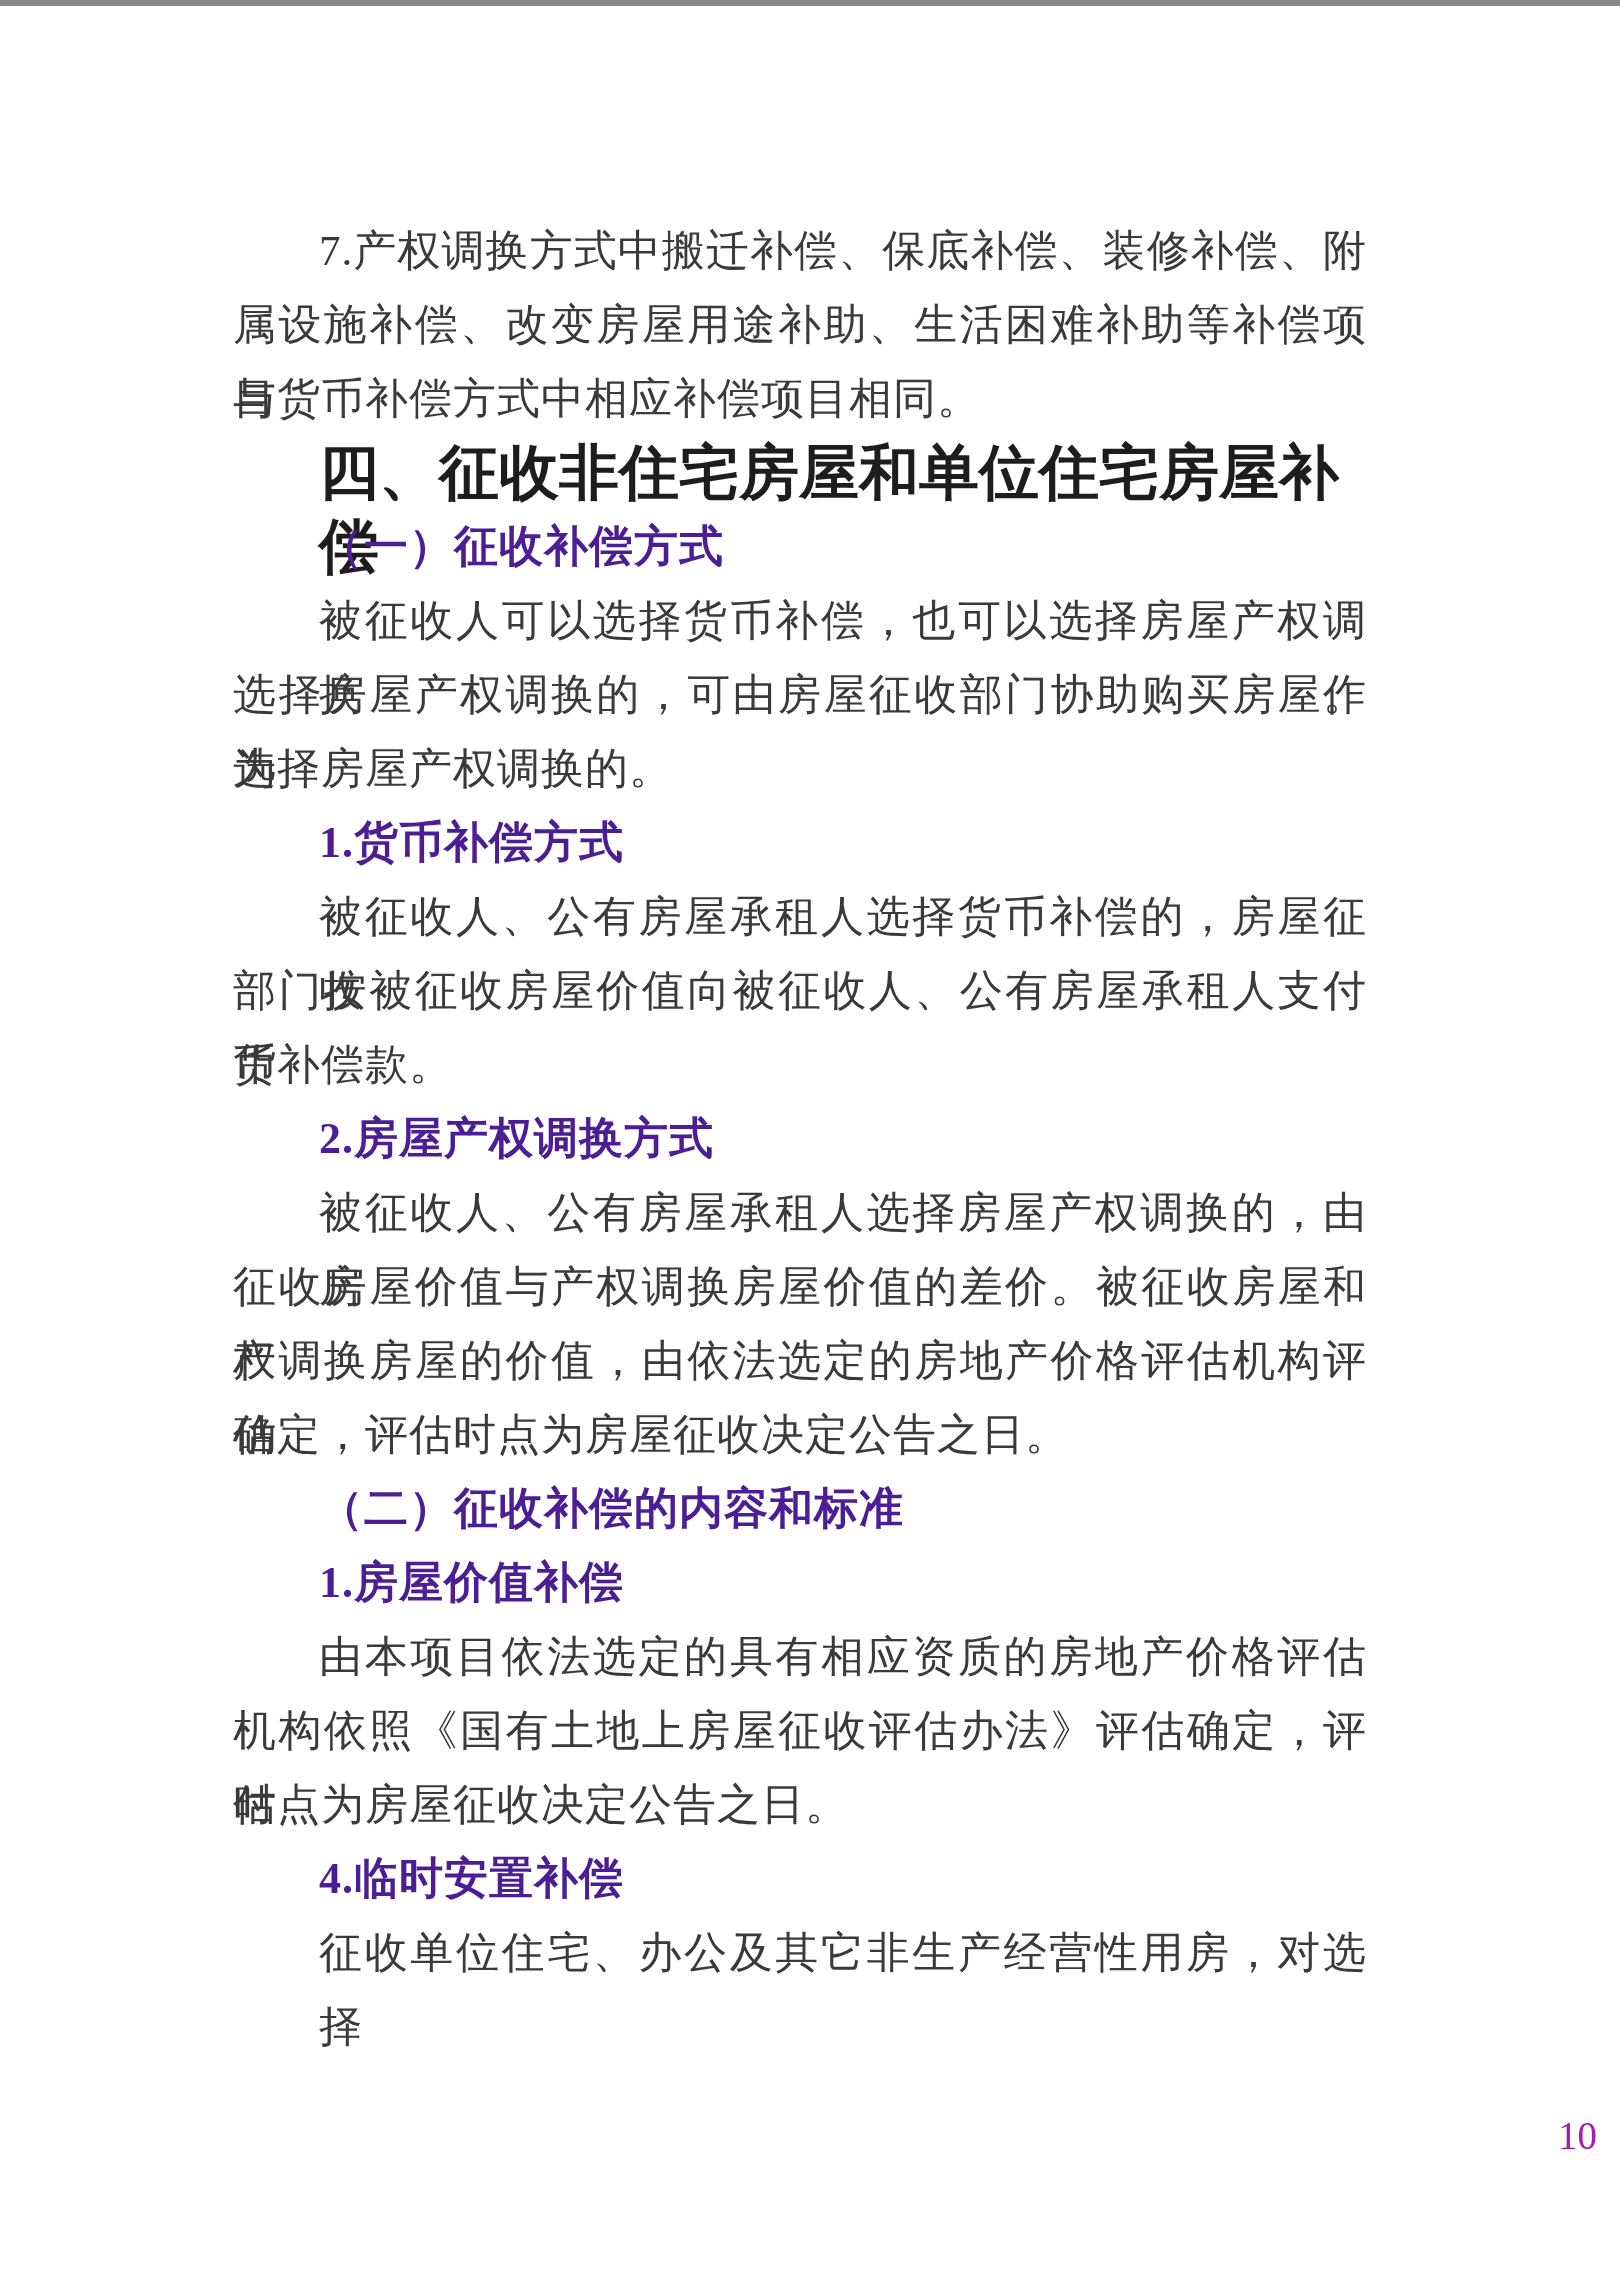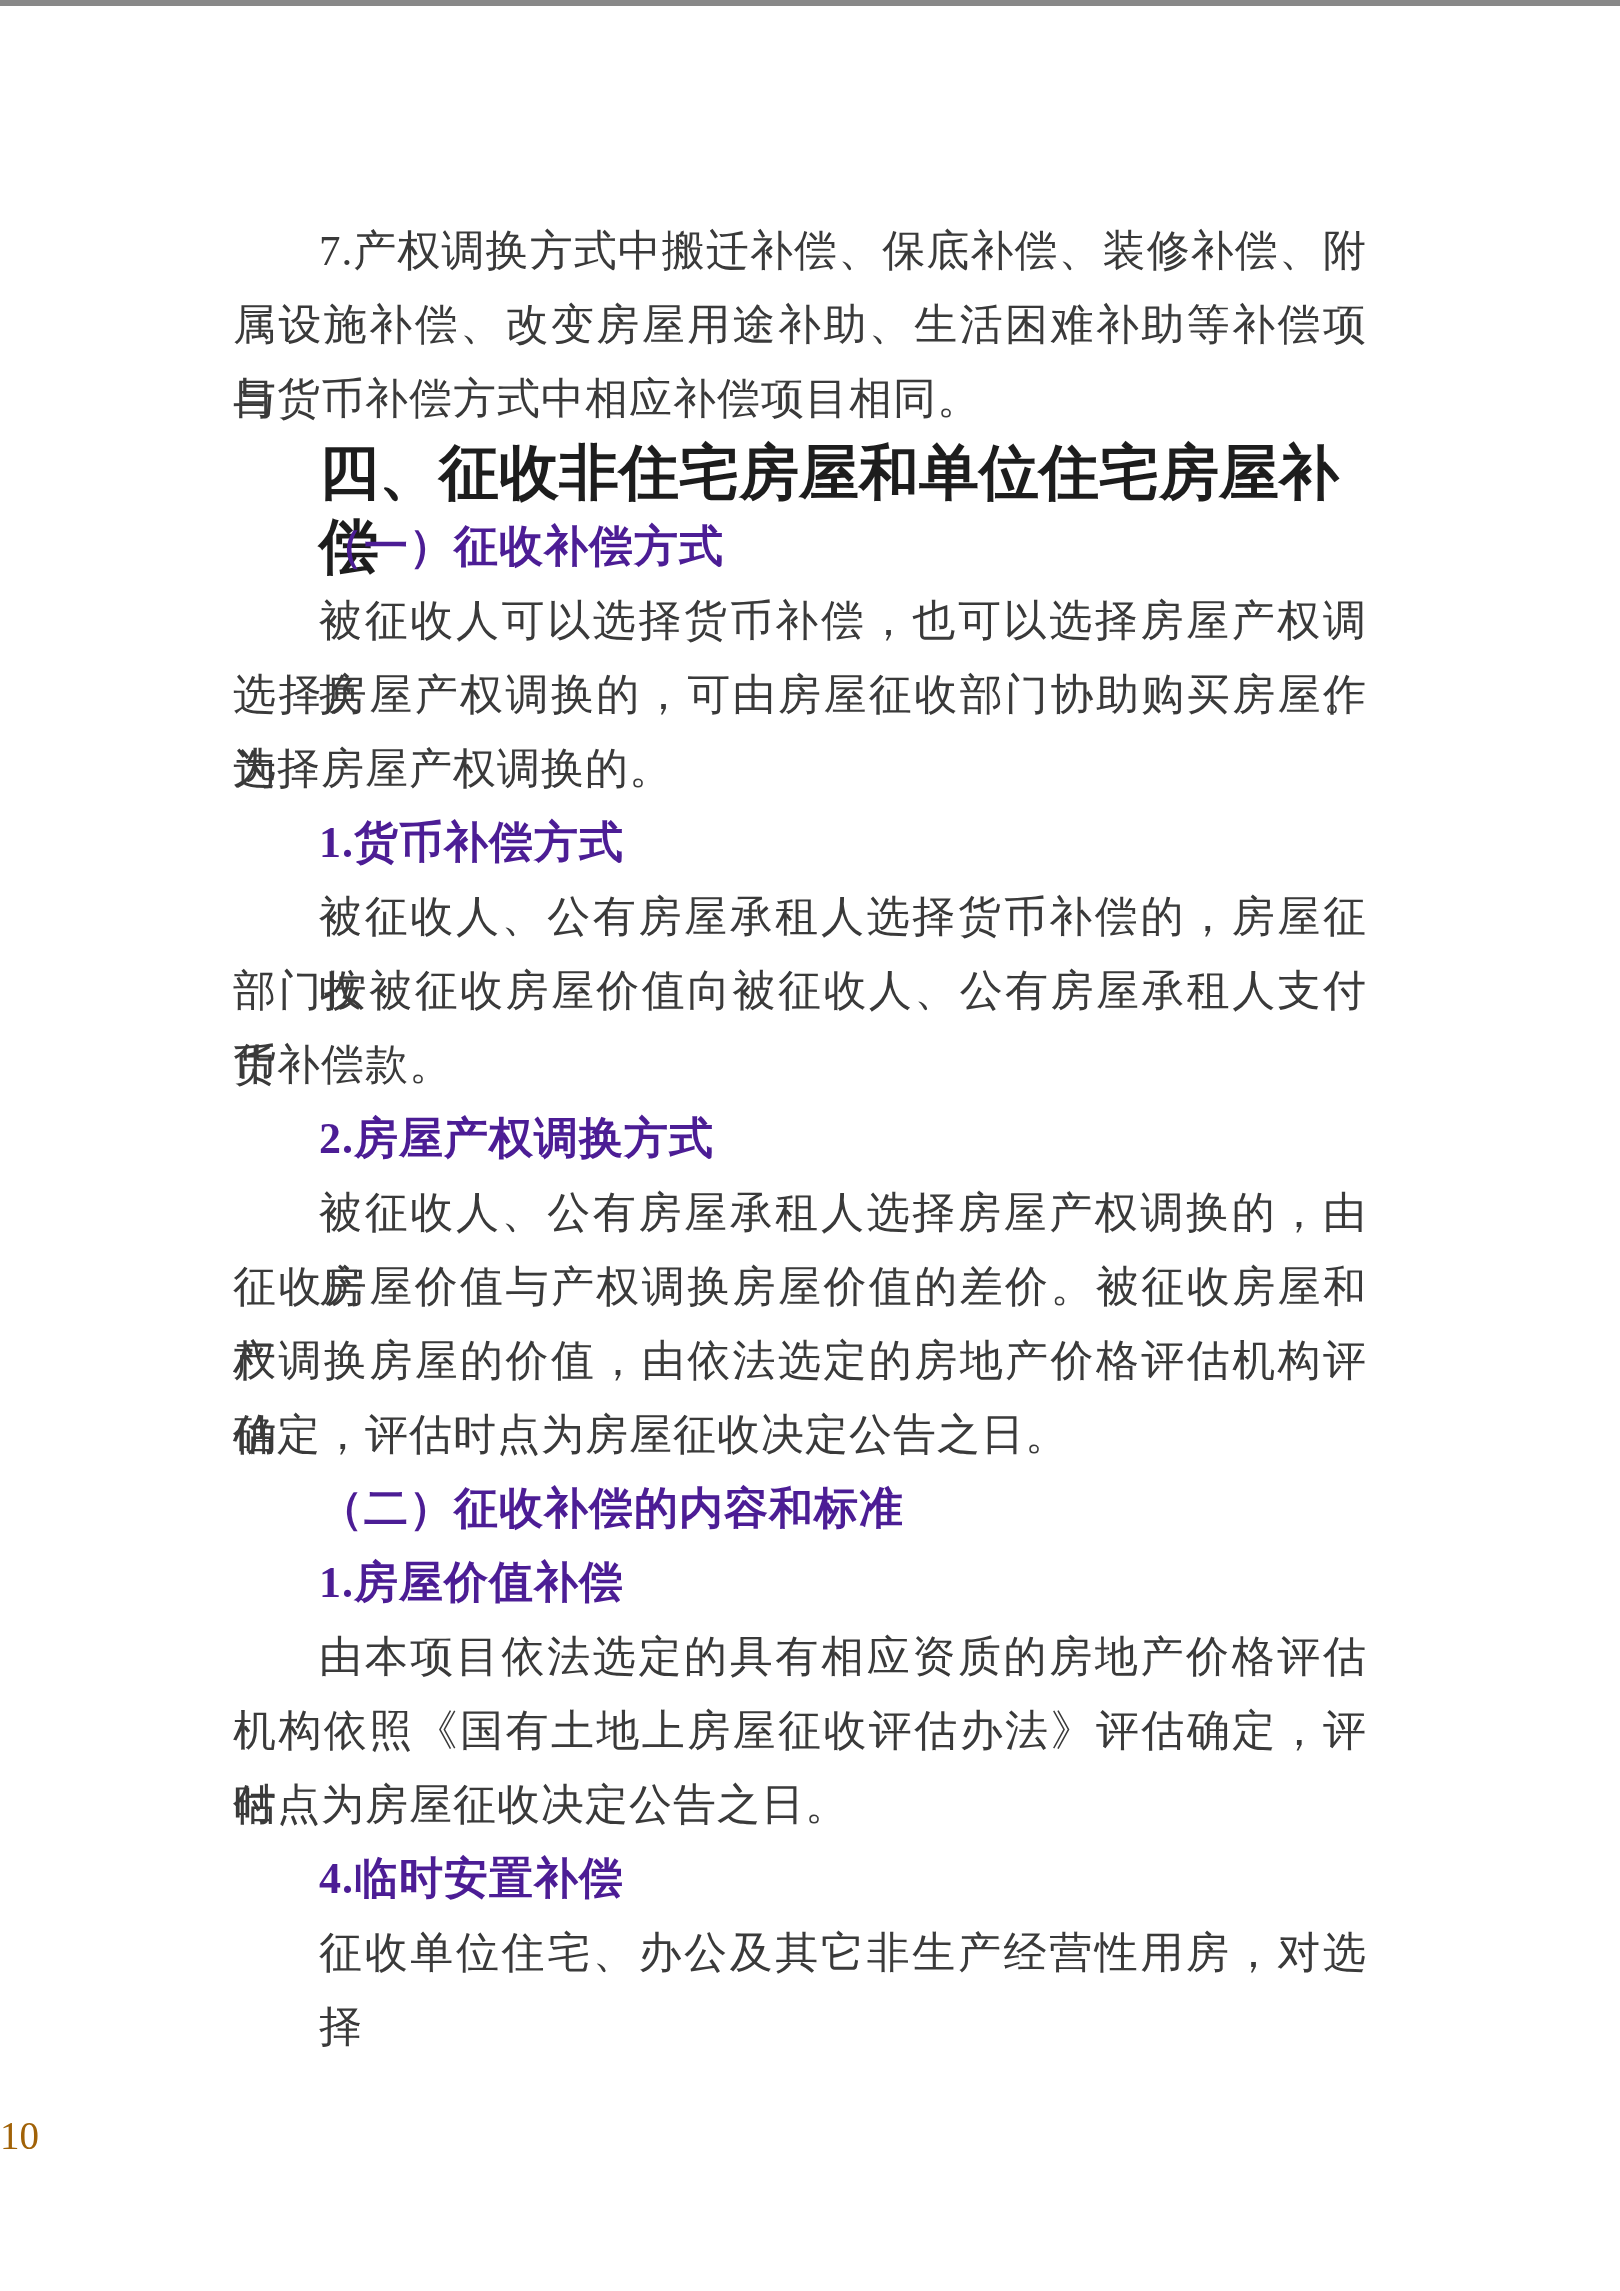--- a/index.html
+++ b/index.html
@@ -47,26 +47,26 @@
   .line.h2, .line.h3 {
     font-family: "Liberation Serif", "DejaVu Serif", serif;
     font-weight: 700;
     font-size: 44px;
     color: #4c1d95;
     letter-spacing: 1px;
   }
   .page-footer {
     position: absolute;
     top: 2107px;
-    left: 0;
+    left: 12px;
     width: 1585px; 
-    text-align: left;
+    text-align: right;
     font-family: "Liberation Serif", "DejaVu Serif", serif;
     font-size: 39px;
-    color: #a16207;
+    color: #a21caf;
   }
 </style>
 </head>
 <body>
 
 <div class="page">
 
   <div class="text-block">
     <div class="line indent justify">7.产权调换方式中搬迁补偿、保底补偿、装修补偿、附</div>
     <div class="line justify">属设施补偿、改变房屋用途补助、生活困难补助等补偿项目</div>

